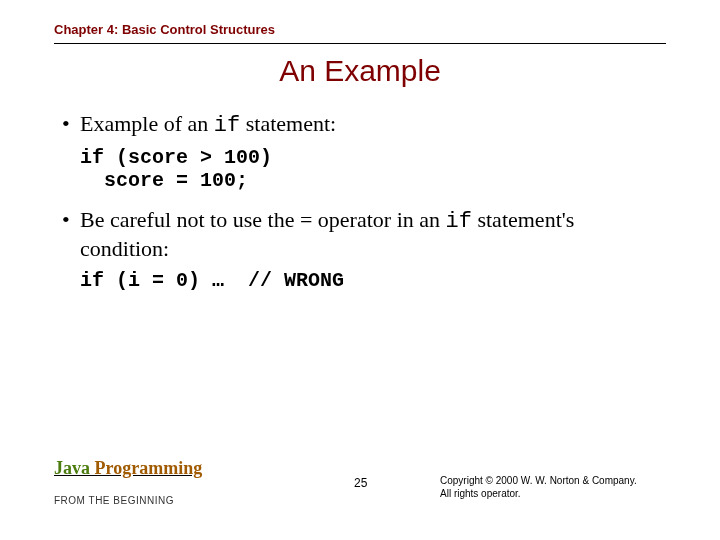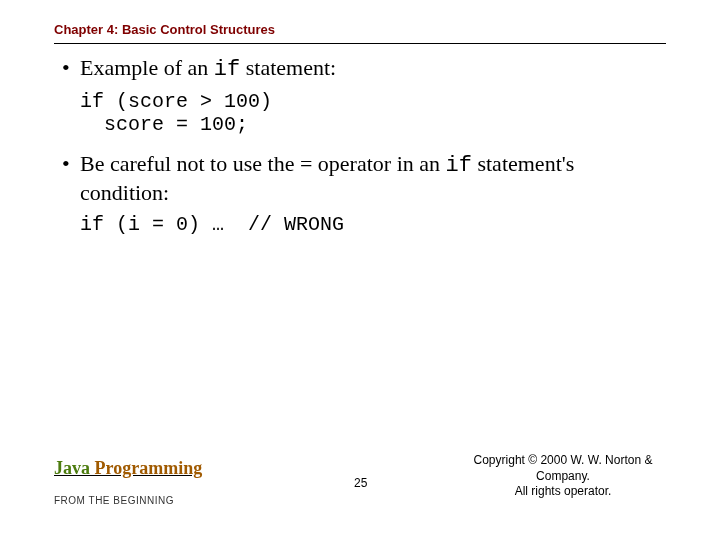--- a/index.html
+++ b/index.html
@@ -57,20 +57,21 @@
     position: absolute;
     left: 0;
     top: 0;
   }
   .code {
     font-family: "Courier New", Courier, monospace;
     font-size: 20px;
     white-space: pre;
     margin: 4px 0 14px 26px;
     line-height: 1.15;
+    font-weight: bold;
   }
   .mono { font-family: "Courier New", Courier, monospace; }
   .eq { font-family: "Times New Roman", Times, serif; }
   .footer {
     position: absolute;
     left: 54px;
     right: 42px;
     bottom: 28px;
     height: 50px;
   }
@@ -97,37 +98,38 @@
   }
   .pagenum {
     position: absolute;
     left: 300px;
     bottom: 22px;
     font-family: Arial, Helvetica, sans-serif;
     font-size: 12px;
   }
   .copyright {
     position: absolute;
-    right: 0;
+    right: 8px;
     bottom: 12px;
     font-family: Arial, Helvetica, sans-serif;
-    font-size: 12px;
+    font-size: 10px;
     line-height: 1.3;
-    text-align: center;
+    text-align: left;
     width: 230px;
   }
 </style>
 </head>
 <body>
 
 <div class="slide">
 
   <div class="chapter">Chapter 4: Basic Control Structures</div>
   <hr class="rule">
 
+  <h1 class="title">An Example</h1>
 
   <ul class="body">
     <li>
       <span>Example of an </span><span class="mono">if</span><span> statement:</span>
     </li>
   </ul>
 
   <div class="code"><span>if (score &gt; 100)</span>
 <span>  score = 100;</span></div>
 

